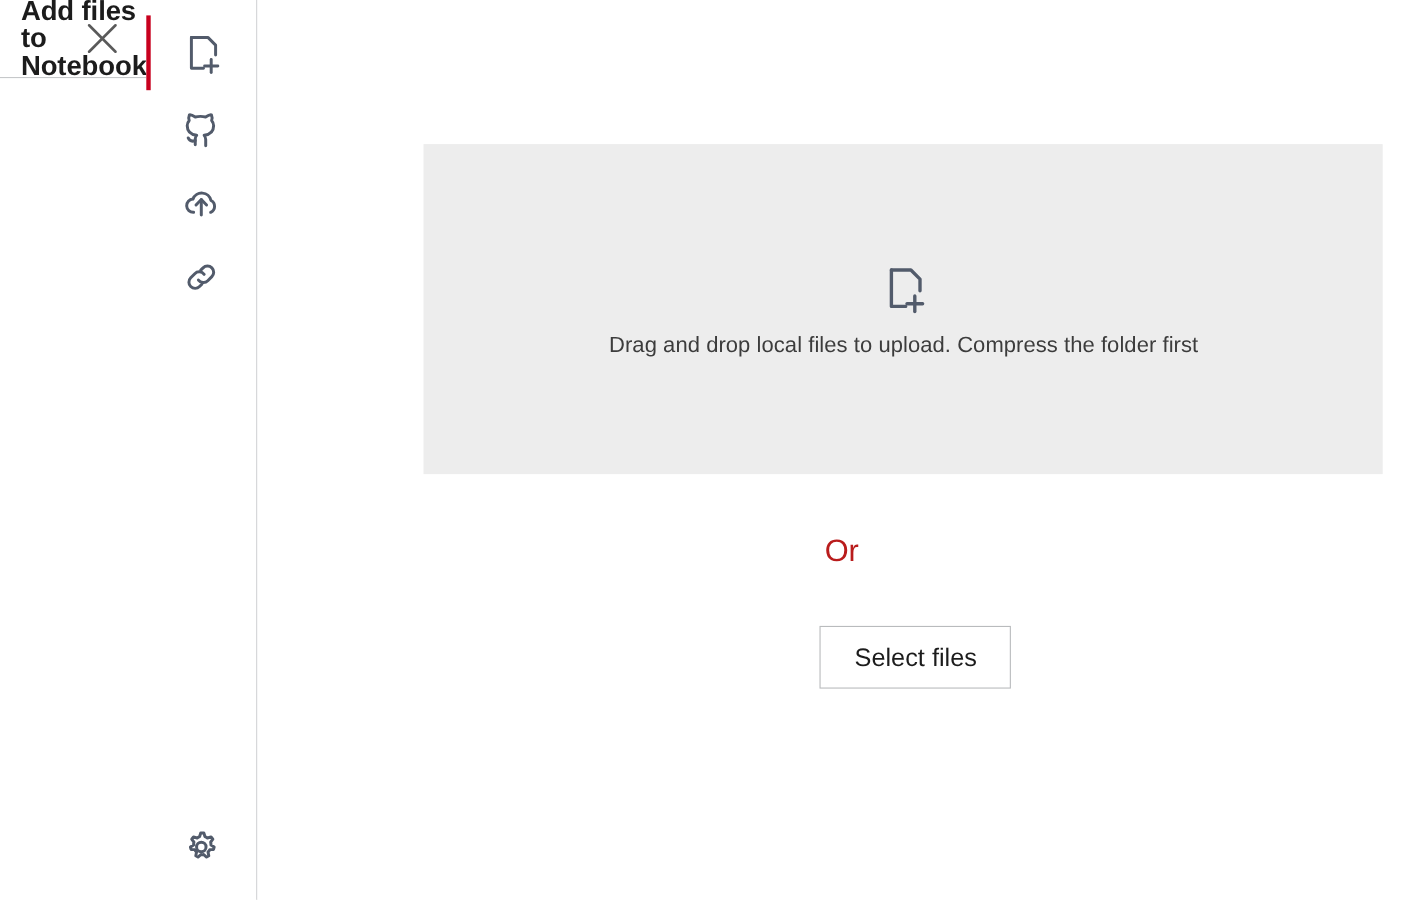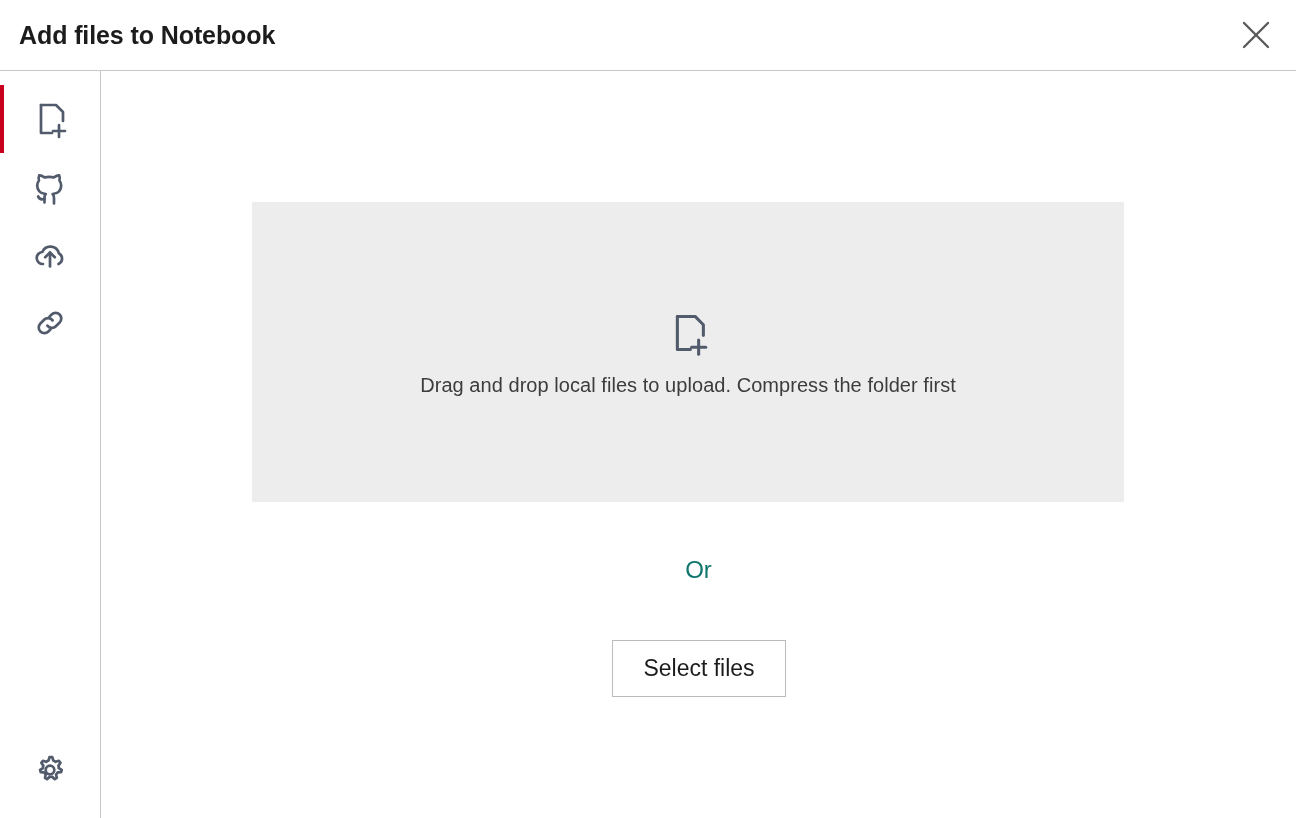--- a/index.html
+++ b/index.html
@@ -13,21 +13,20 @@
     font-family: "Liberation Sans", sans-serif;
     color: #1a1a1a;
     overflow: hidden;
   }
 
   .dialog {
     position: relative;
     width: 1296px;
     height: 818px;
     display: flex;
-    flex-direction: column;
     background: #ffffff;
   }
 
   
   .dialog-header {
     position: relative;
     height: 71px;
     flex: 0 0 71px;
     border-bottom: 1px solid #c6c8ca;
     box-sizing: border-box;
@@ -144,22 +143,22 @@
     text-align: center;
     letter-spacing: 0.05px;
   }
 
   .or-text {
     position: absolute;
     left: 0;
     right: 0;
     top: 487px;
     text-align: center;
-    font-size: 24px;
-    color: #0f766e;
+    font-size: 28px;
+    color: #b91c1c;
     line-height: 1;
   }
 
   .select-files-btn {
     position: absolute;
     left: 511px;
     top: 569px;
     width: 174px;
     height: 57px;
     background: #ffffff;

